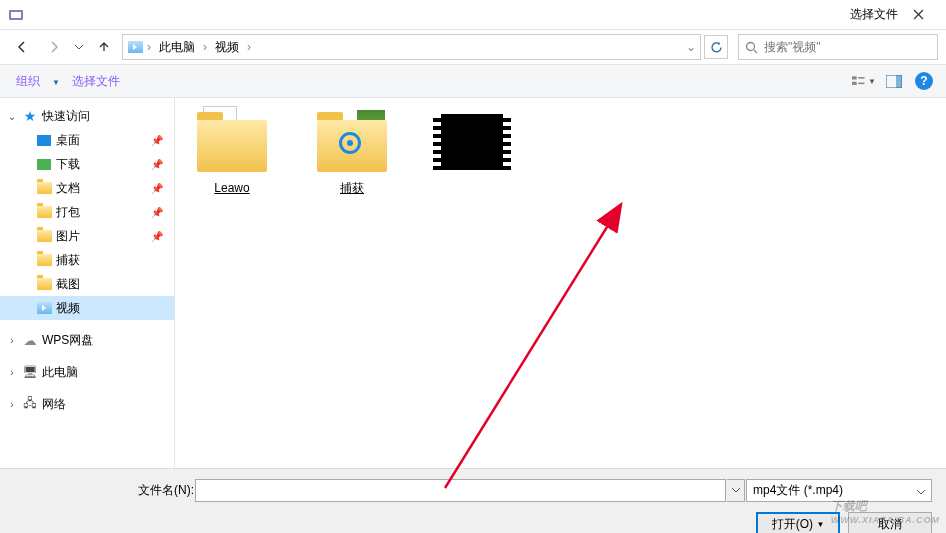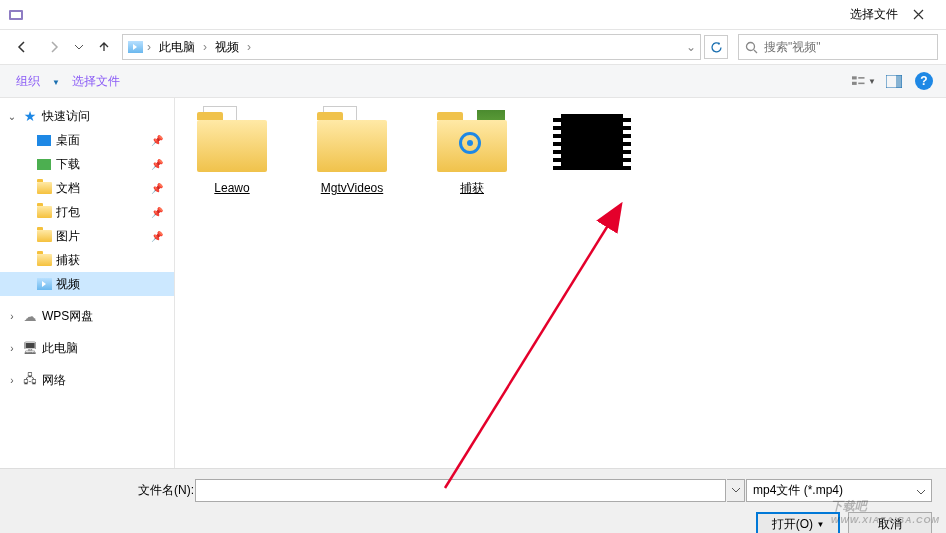--- a/index.html
+++ b/index.html
@@ -218,20 +218,27 @@
           <span>图片</span>
           <span class="pin">📌</span>
         </div>
         <div class="tree-item indent1">
           <span class="exp"></span>
           <span class="ic">
             <span class="ic-folder"></span>
           </span>
           <span>捕获</span>
         </div>
+        <div class="tree-item indent1">
+          <span class="exp"></span>
+          <span class="ic">
+            <span class="ic-folder"></span>
+          </span>
+          <span>截图</span>
+        </div>
         <div class="tree-item indent1 selected">
           <span class="exp"></span>
           <span class="ic">
             <span class="ic-video"></span>
           </span>
           <span>视频</span>
         </div>
       </div>
     <div style="height:8px"></div>
     <div class="tree-item">
@@ -254,27 +261,20 @@
   </div>
 
   <div class="content">
     <div class="items" id="file-items">
         <div class="item">
           <div class="thumb">
             <div class="folder-doc stripes"></div>
             <div class="folder-big"></div>
           </div>
           <div class="label">Leawo</div>
-        </div>
-        <div class="item">
-          <div class="thumb">
-            <div class="folder-doc stripes"></div>
-            <div class="folder-big"></div>
-          </div>
-          <div class="label">MgtvVideos</div>
         </div>
         <div class="item">
           <div class="thumb">
             <div class="folder-img"></div>
             <div class="folder-big"></div>
             <div class="folder-inner-ic"></div>
           </div>
           <div class="label">捕获</div>
         </div>
         <div class="item">

